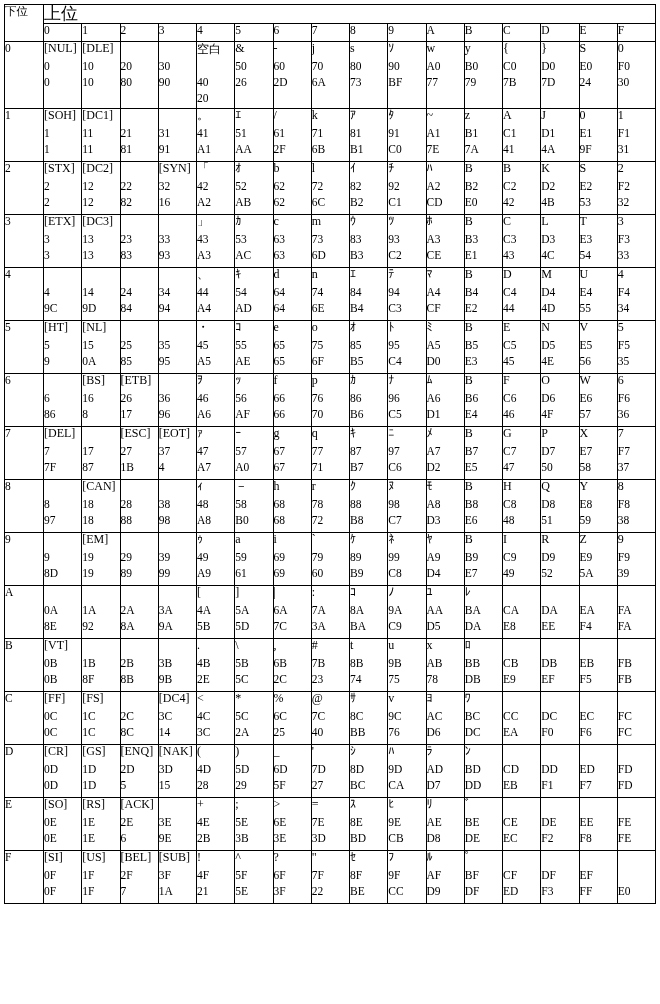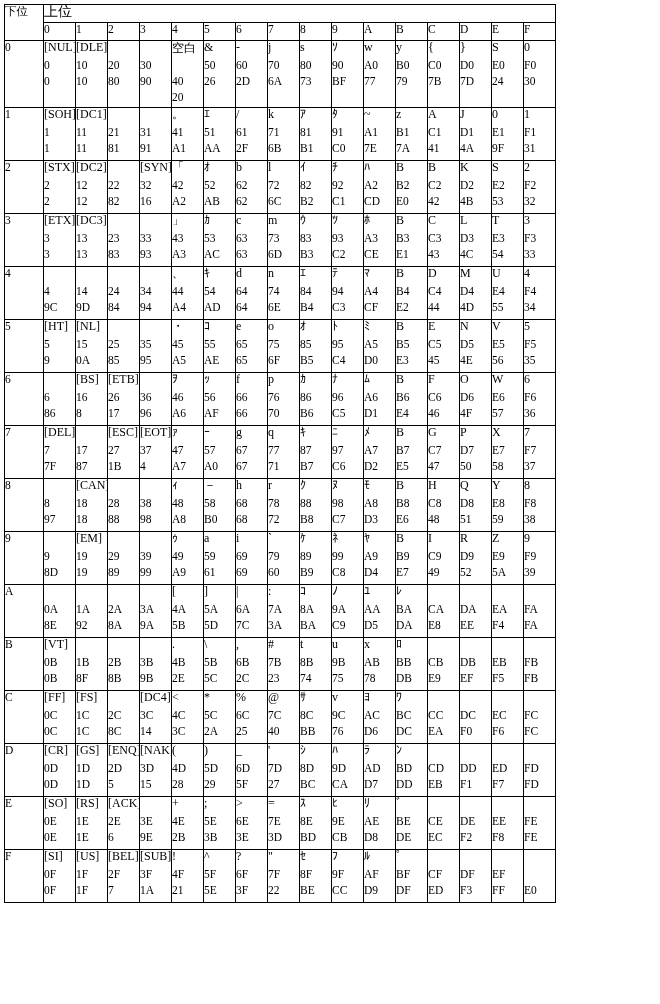--- a/index.html
+++ b/index.html
@@ -15,21 +15,21 @@
   }
   #sheet {
     width: 660px;
     height: 1004px;
     position: relative;
     overflow: hidden;
   }
   table.codetable {
     border-collapse: collapse;
     table-layout: fixed;
-    width: 552px;
+    width: 652px;
     margin: 4px 0 0 4px;
     font-size: 11.5px;
     line-height: 1.05;
   }
   table.codetable td, table.codetable th {
     border: 1px solid #000000;
     padding: 0;
     vertical-align: top;
     font-weight: normal;
     text-align: left;
@@ -39,21 +39,21 @@
     width: 38px;
     height: 17px;
     text-align: center;
     vertical-align: middle;
     font-size: 11.5px;
   }
   .upper-title {
     text-align: center;
     vertical-align: middle;
     height: 17px;
-    font-size: 14px;
+    font-size: 17px;
   }
   .colhead {
     text-align: center;
     vertical-align: middle;
     height: 17px;
     font-size: 11.5px;
   }
   
   .rowlabel {
     width: 38px;

